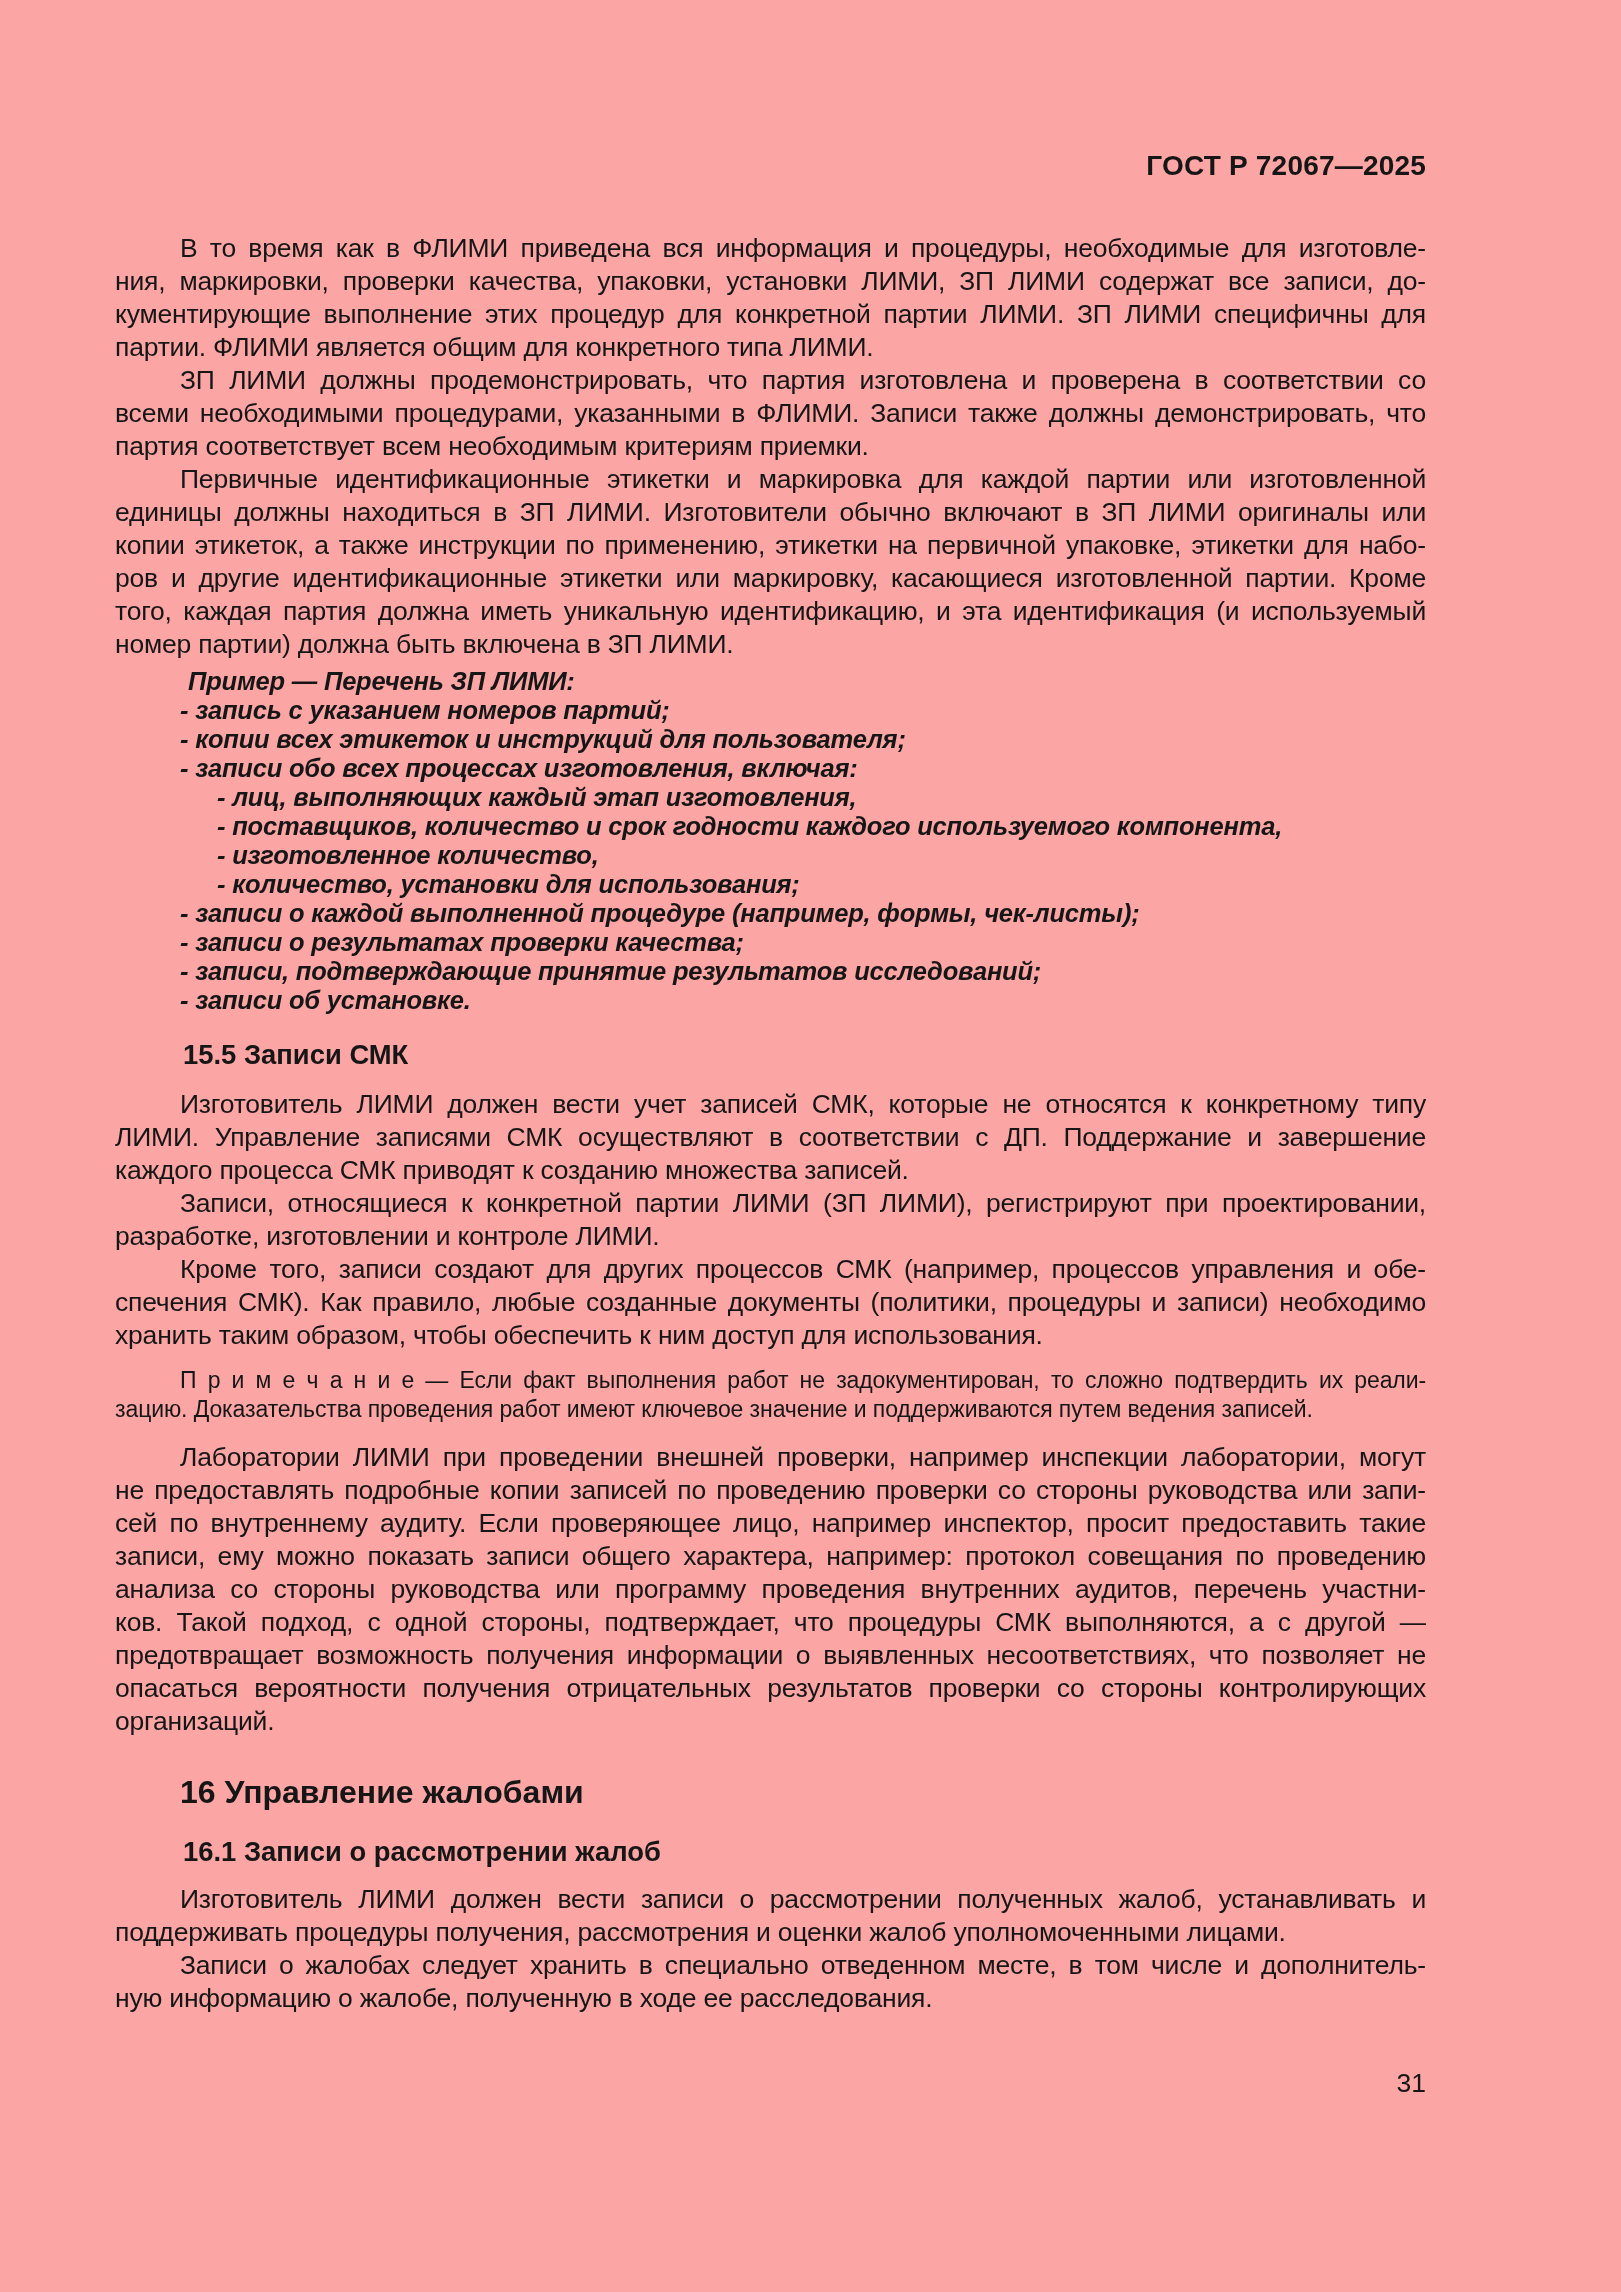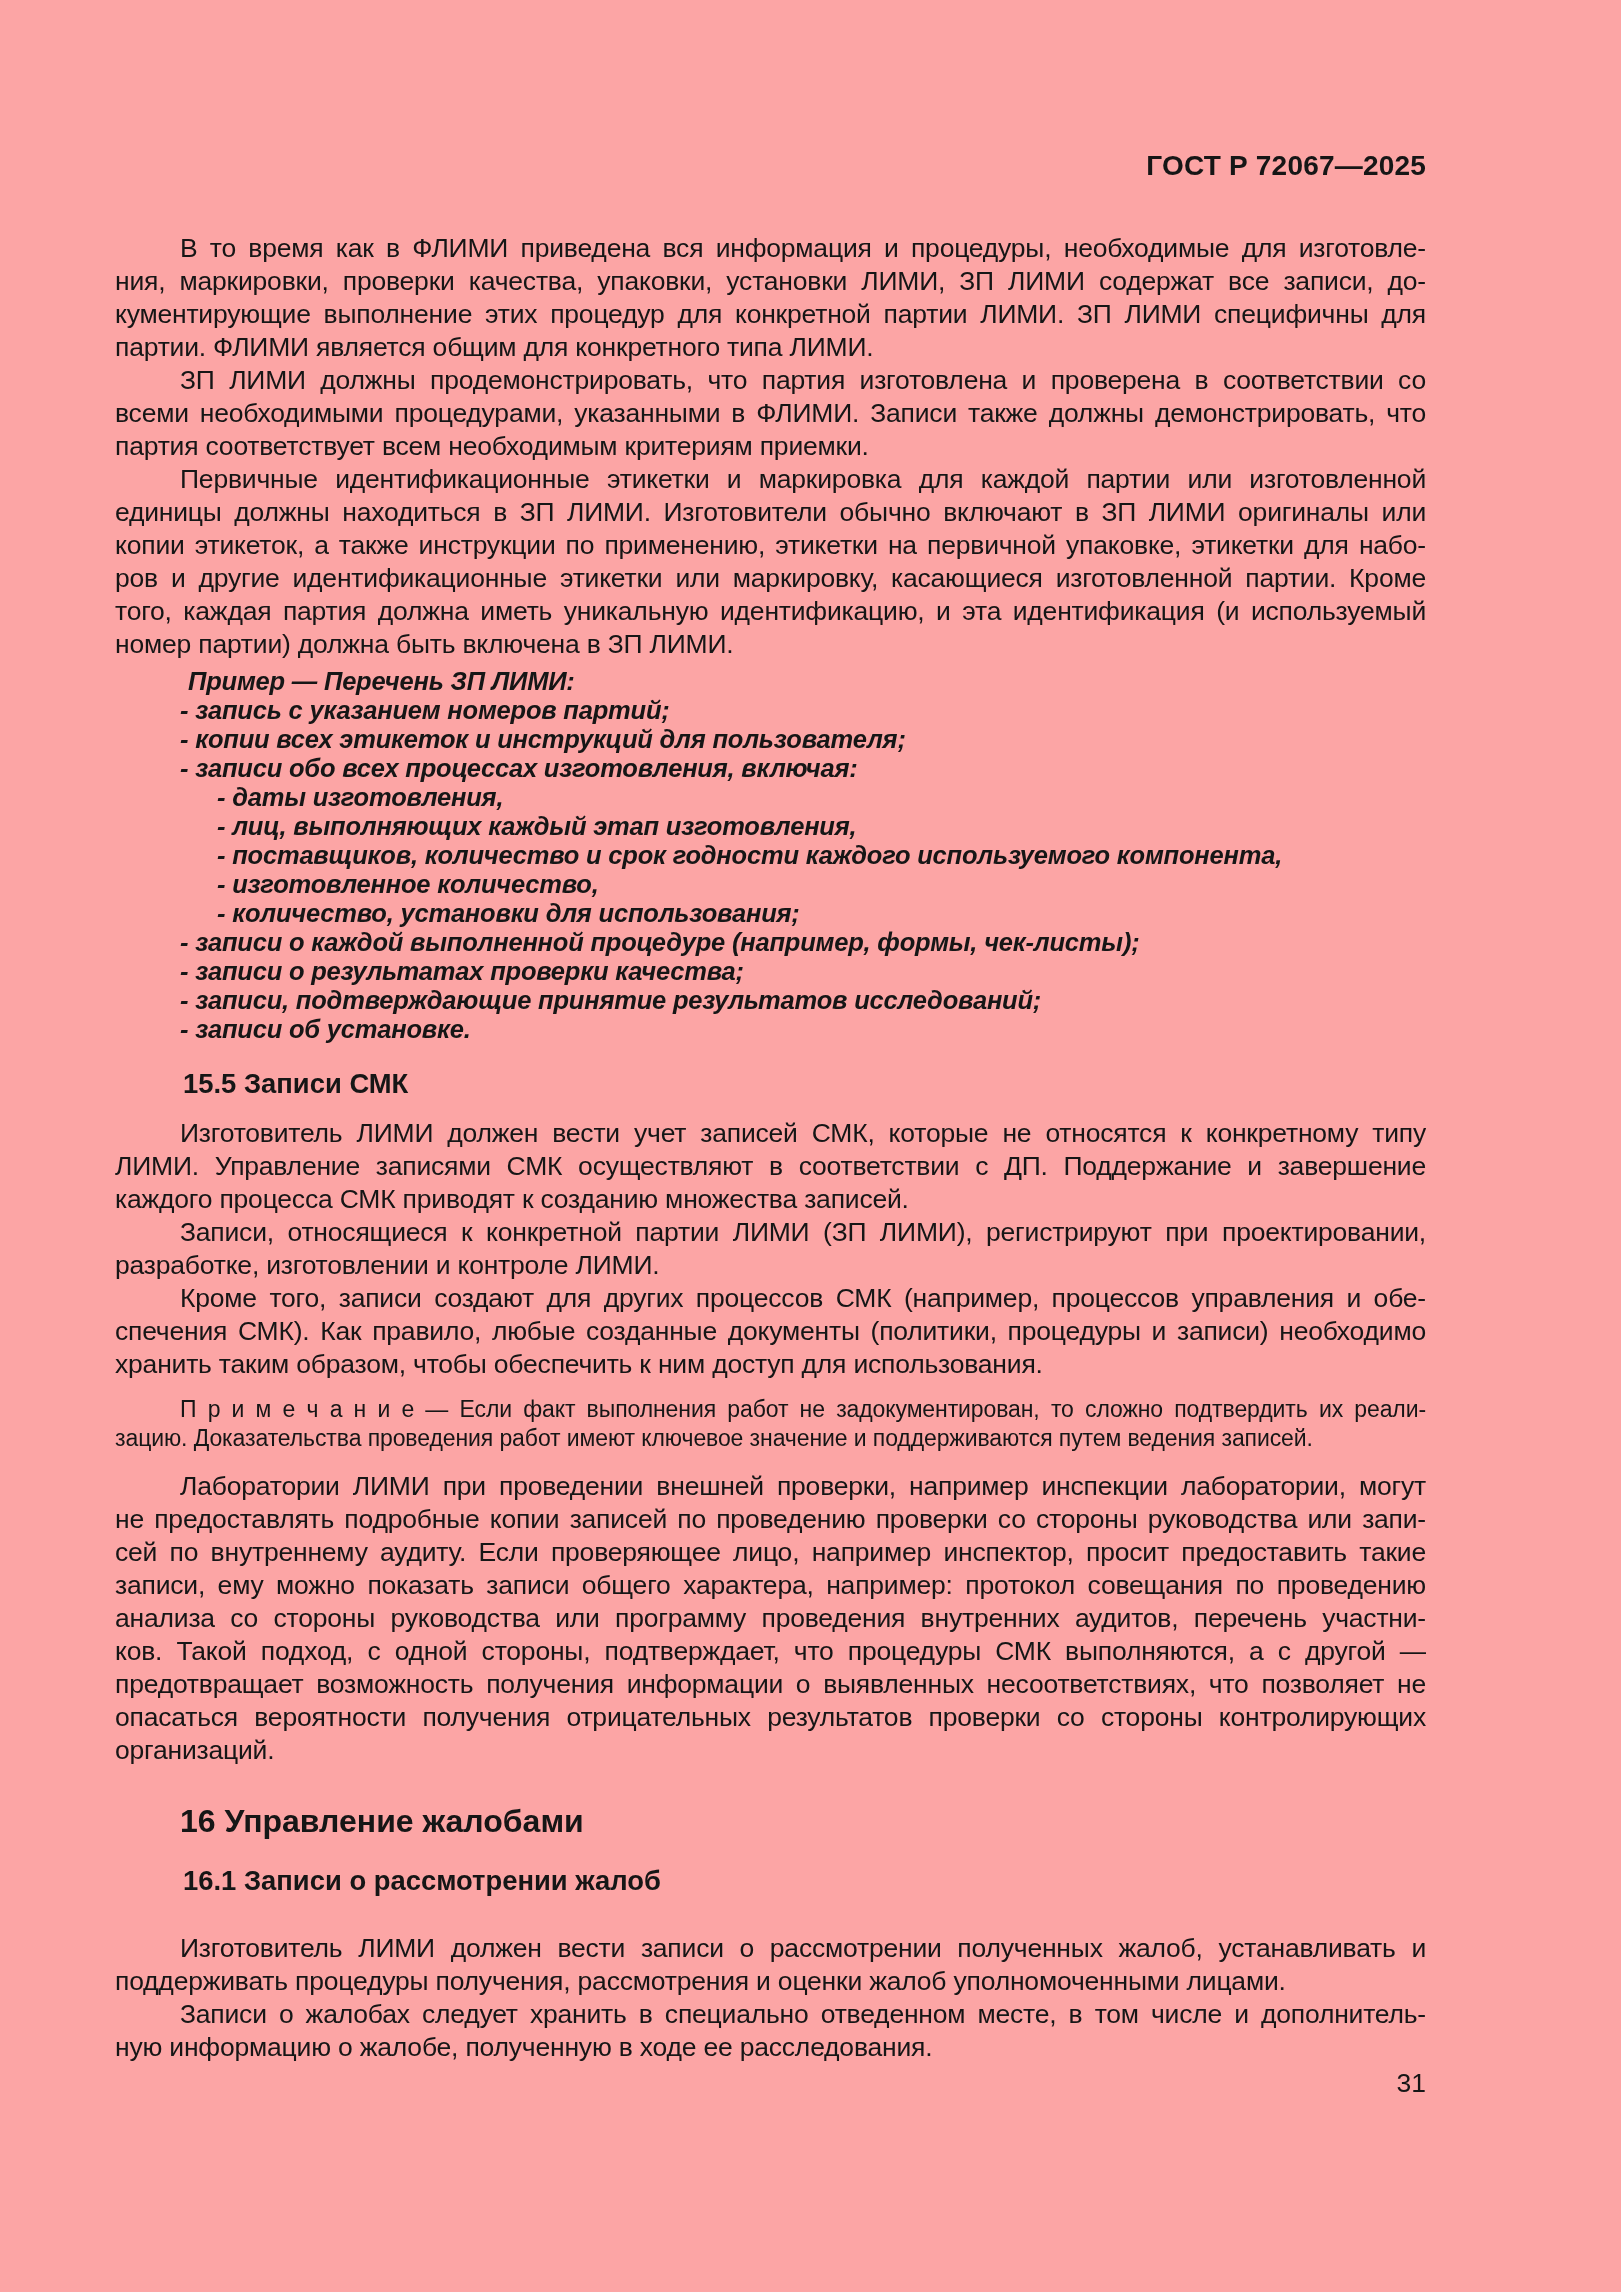--- a/index.html
+++ b/index.html
@@ -75,21 +75,21 @@
     font-weight:bold;
   }
   .heading2 {
     margin-top:22.5px;
     padding-left:68px;
     font-size:27.4px;
     line-height:33px;
     font-weight:bold;
   }
   .mt18 { margin-top:17.6px; }
-  .mt19 { margin-top:35px; }
+  .mt19 { margin-top:15px; }
   .page-number {
     position:absolute;
     top:2068px; left:115px; width:1311px;
     text-align:right;
     font-size:26.5px;
   }
 </style>
 </head>
 <body>
 
@@ -114,21 +114,20 @@
         <div class="line">копии этикеток, а также инструкции по применению, этикетки на первичной упаковке, этикетки для набо-</div>
         <div class="line">ров и другие идентификационные этикетки или маркировку, касающиеся изготовленной партии. Кроме</div>
         <div class="line">того, каждая партия должна иметь уникальную идентификацию, и эта идентификация (и используемый</div>
         <div class="line last">номер партии) должна быть включена в ЗП ЛИМИ.</div>
       </div>
       <div class="example">
         <div class="ex-line lvl0">Пример — Перечень ЗП ЛИМИ:</div>
         <div class="ex-line lvl1">- запись с указанием номеров партий;</div>
         <div class="ex-line lvl1">- копии всех этикеток и инструкций для пользователя;</div>
         <div class="ex-line lvl1">- записи обо всех процессах изготовления, включая:</div>
-        <div class="ex-line lvl2">- даты изготовления,</div>
         <div class="ex-line lvl2">- лиц, выполняющих каждый этап изготовления,</div>
         <div class="ex-line lvl2">- поставщиков, количество и срок годности каждого используемого компонента,</div>
         <div class="ex-line lvl2">- изготовленное количество,</div>
         <div class="ex-line lvl2">- количество, установки для использования;</div>
         <div class="ex-line lvl1">- записи о каждой выполненной процедуре (например, формы, чек-листы);</div>
         <div class="ex-line lvl1">- записи о результатах проверки качества;</div>
         <div class="ex-line lvl1">- записи, подтверждающие принятие результатов исследований;</div>
         <div class="ex-line lvl1">- записи об установке.</div>
       </div>
       <div class="heading2">15.5 Записи СМК</div>

